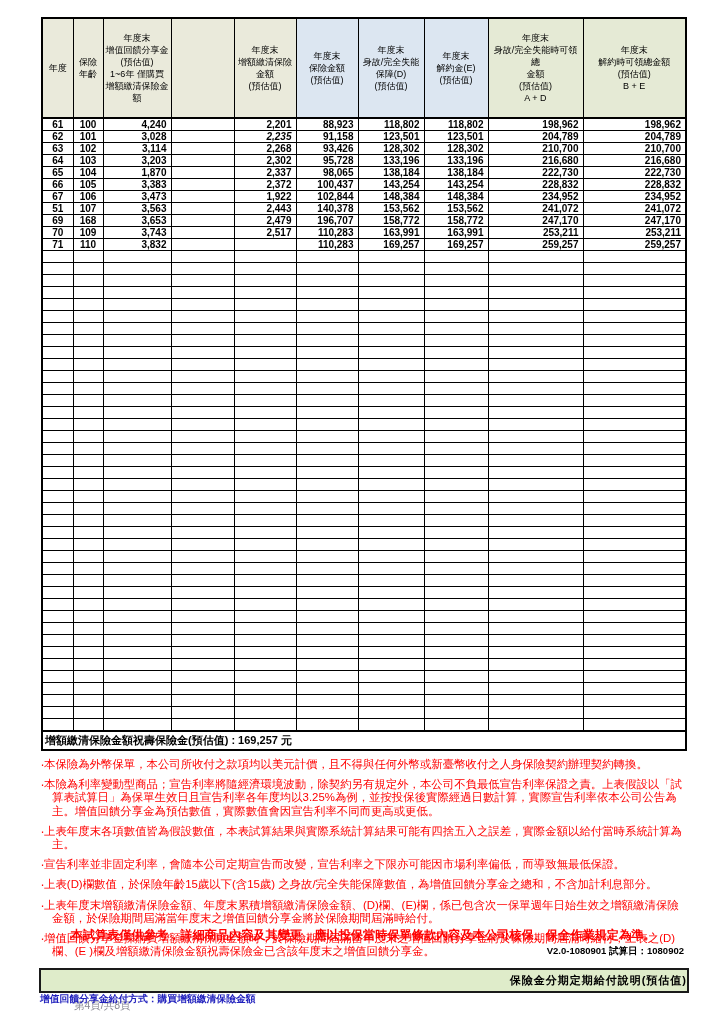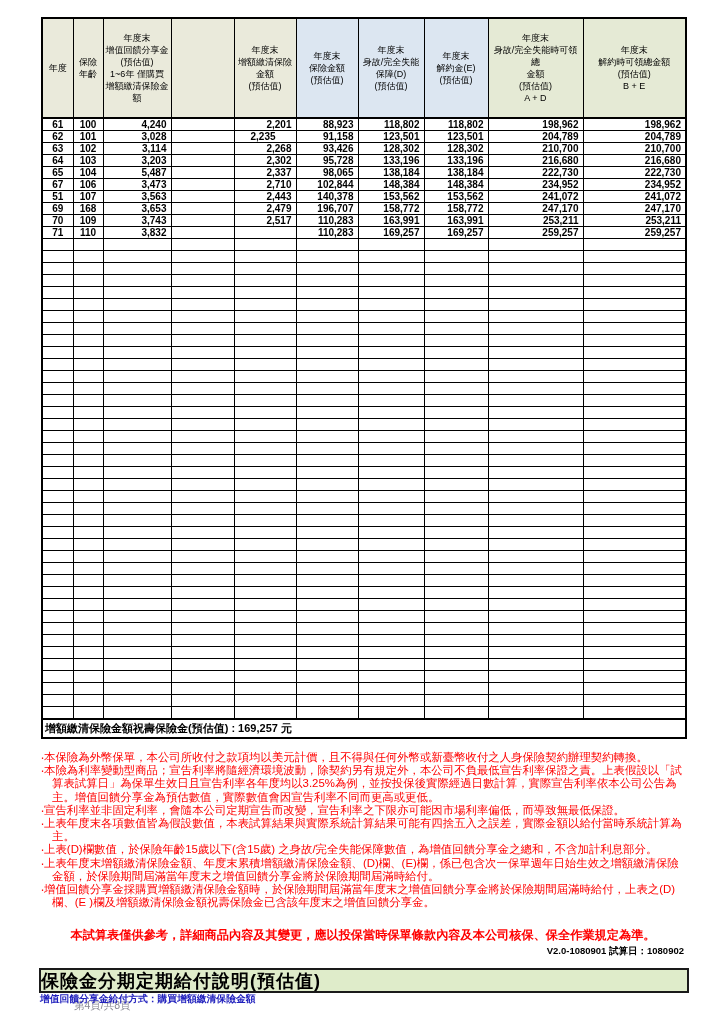--- a/index.html
+++ b/index.html
@@ -24,32 +24,32 @@
   }
   table.benefit tbody td.c{padding:0;text-align:center;}
   table.benefit tfoot td.summary-cell{
     border:2px solid #000;height:13px;font-size:11px;font-weight:bold;
     padding:1px 2px;text-align:left;background:#fff;white-space:nowrap;
   }
 
   
   .notes{position:absolute;left:41px;top:751px;width:648px;color:#ff0000;
     font-size:11.4px;line-height:13.2px;}
-  .note{padding-left:11px;text-indent:-11px;}
+  .note{padding-left:11px;text-indent:-11px;margin-top:7px;}
   .note::before{content:"‧";}
 
   
   .disclaimer{position:absolute;left:41px;top:928px;width:644px;text-align:center;
     color:#ff0000;font-weight:bold;font-size:12.2px;line-height:14px;}
   .version-line{position:absolute;left:41px;top:945px;width:643px;text-align:right;
     color:#000;font-weight:bold;font-size:9.5px;}
   .banner{position:absolute;left:39px;top:968px;width:646px;height:21px;
     background:#dfecca;border:2px solid #1a1a1a;
-    display:flex;align-items:center;justify-content:flex-start;
-    font-size:18px;font-weight:bold;letter-spacing:1px;color:#000;}
+    display:flex;align-items:center;justify-content:flex-end;
+    font-size:11px;font-weight:bold;letter-spacing:1px;color:#000;}
   .page-indicator{position:absolute;left:74px;top:999px;color:#8a8a94;
     font-size:10.5px;z-index:1;}
   .payout-method{position:absolute;left:40px;top:993px;color:#2121bd;
     font-weight:bold;font-size:9.8px;z-index:2;}
 </style>
 </head>
 <body>
 
 <div class="page">
 
@@ -113,21 +113,21 @@
             <td style="text-align: right;">118,802</td>
             <td style="text-align: right;">118,802</td>
             <td style="text-align: right;">198,962</td>
             <td style="text-align: right;">198,962</td>
           </tr>
           <tr>
             <td class="c">62</td>
             <td class="c">101</td>
             <td style="text-align: right;">3,028</td>
             <td style="text-align: right;"></td>
-            <td style="text-align: center;">2,235</td>
+            <td style="text-align: right; font-style: italic;">2,235</td>
             <td style="text-align: right;">91,158</td>
             <td style="text-align: right;">123,501</td>
             <td style="text-align: right;">123,501</td>
             <td style="text-align: right;">204,789</td>
             <td style="text-align: right;">204,789</td>
           </tr>
           <tr>
             <td class="c">63</td>
             <td class="c">102</td>
             <td style="text-align: right;">3,114</td>
@@ -147,35 +147,47 @@
             <td style="text-align: right;">2,302</td>
             <td style="text-align: right;">95,728</td>
             <td style="text-align: right;">133,196</td>
             <td style="text-align: right;">133,196</td>
             <td style="text-align: right;">216,680</td>
             <td style="text-align: right;">216,680</td>
           </tr>
           <tr>
             <td class="c">65</td>
             <td class="c">104</td>
-            <td style="text-align: right;">5,487</td>
+            <td style="text-align: right;">1,870</td>
             <td style="text-align: right;"></td>
             <td style="text-align: right;">2,337</td>
             <td style="text-align: right;">98,065</td>
             <td style="text-align: right;">138,184</td>
             <td style="text-align: right;">138,184</td>
             <td style="text-align: right;">222,730</td>
             <td style="text-align: right;">222,730</td>
           </tr>
           <tr>
+            <td class="c">66</td>
+            <td class="c">105</td>
+            <td style="text-align: right;">3,383</td>
+            <td style="text-align: right;"></td>
+            <td style="text-align: right;">2,372</td>
+            <td style="text-align: right;">100,437</td>
+            <td style="text-align: right;">143,254</td>
+            <td style="text-align: right;">143,254</td>
+            <td style="text-align: right;">228,832</td>
+            <td style="text-align: right;">228,832</td>
+          </tr>
+          <tr>
             <td class="c">67</td>
             <td class="c">106</td>
             <td style="text-align: right;">3,473</td>
             <td style="text-align: right;"></td>
-            <td style="text-align: right;">2,710</td>
+            <td style="text-align: right;">1,922</td>
             <td style="text-align: right;">102,844</td>
             <td style="text-align: right;">148,384</td>
             <td style="text-align: right;">148,384</td>
             <td style="text-align: right;">234,952</td>
             <td style="text-align: right;">234,952</td>
           </tr>
           <tr>
             <td class="c">51</td>
             <td class="c">107</td>
             <td style="text-align: right;">3,563</td>
@@ -708,22 +720,22 @@
           <tr>
             <td colspan="10" class="summary-cell">增額繳清保險金額祝壽保險金(預估值) : 169,257 元</td>
           </tr>
         </tfoot>
       </table>
   </div>
 
   <div class="notes">
       <div class="note">本保險為外幣保單，本公司所收付之款項均以美元計價，且不得與任何外幣或新臺幣收付之人身保險契約辦理契約轉換。</div>
       <div class="note">本險為利率變動型商品；宣告利率將隨經濟環境波動，除契約另有規定外，本公司不負最低宣告利率保證之責。上表假設以「試算表試算日」為保單生效日且宣告利率各年度均以3.25%為例，並按投保後實際經過日數計算，實際宣告利率依本公司公告為主。增值回饋分享金為預估數值，實際數值會因宣告利率不同而更高或更低。</div>
+      <div class="note">上表年度末各項數值皆為假設數值，本表試算結果與實際系統計算結果可能有四捨五入之誤差，實際金額以給付當時系統計算為主。</div>
       <div class="note">宣告利率並非固定利率，會隨本公司定期宣告而改變，宣告利率之下限亦可能因市場利率偏低，而導致無最低保證。</div>
-      <div class="note">上表年度末各項數值皆為假設數值，本表試算結果與實際系統計算結果可能有四捨五入之誤差，實際金額以給付當時系統計算為主。</div>
       <div class="note">上表(D)欄數值，於保險年齡15歲以下(含15歲) 之身故/完全失能保障數值，為增值回饋分享金之總和，不含加計利息部分。</div>
       <div class="note">上表年度末增額繳清保險金額、年度末累積增額繳清保險金額、(D)欄、(E)欄，係已包含次一保單週年日始生效之增額繳清保險金額，於保險期間屆滿當年度末之增值回饋分享金將於保險期間屆滿時給付。</div>
       <div class="note">增值回饋分享金採購買增額繳清保險金額時，於保險期間屆滿當年度末之增值回饋分享金將於保險期間屆滿時給付，上表之(D)欄、(E )欄及增額繳清保險金額祝壽保險金已含該年度末之增值回饋分享金。</div>
     </div>
 
   <div class="disclaimer">本試算表僅供參考，詳細商品內容及其變更，應以投保當時保單條款內容及本公司核保、保全作業規定為準。</div>
 
   <div class="version-line">V2.0-1080901 試算日：1080902</div>
 
   <div class="banner">

